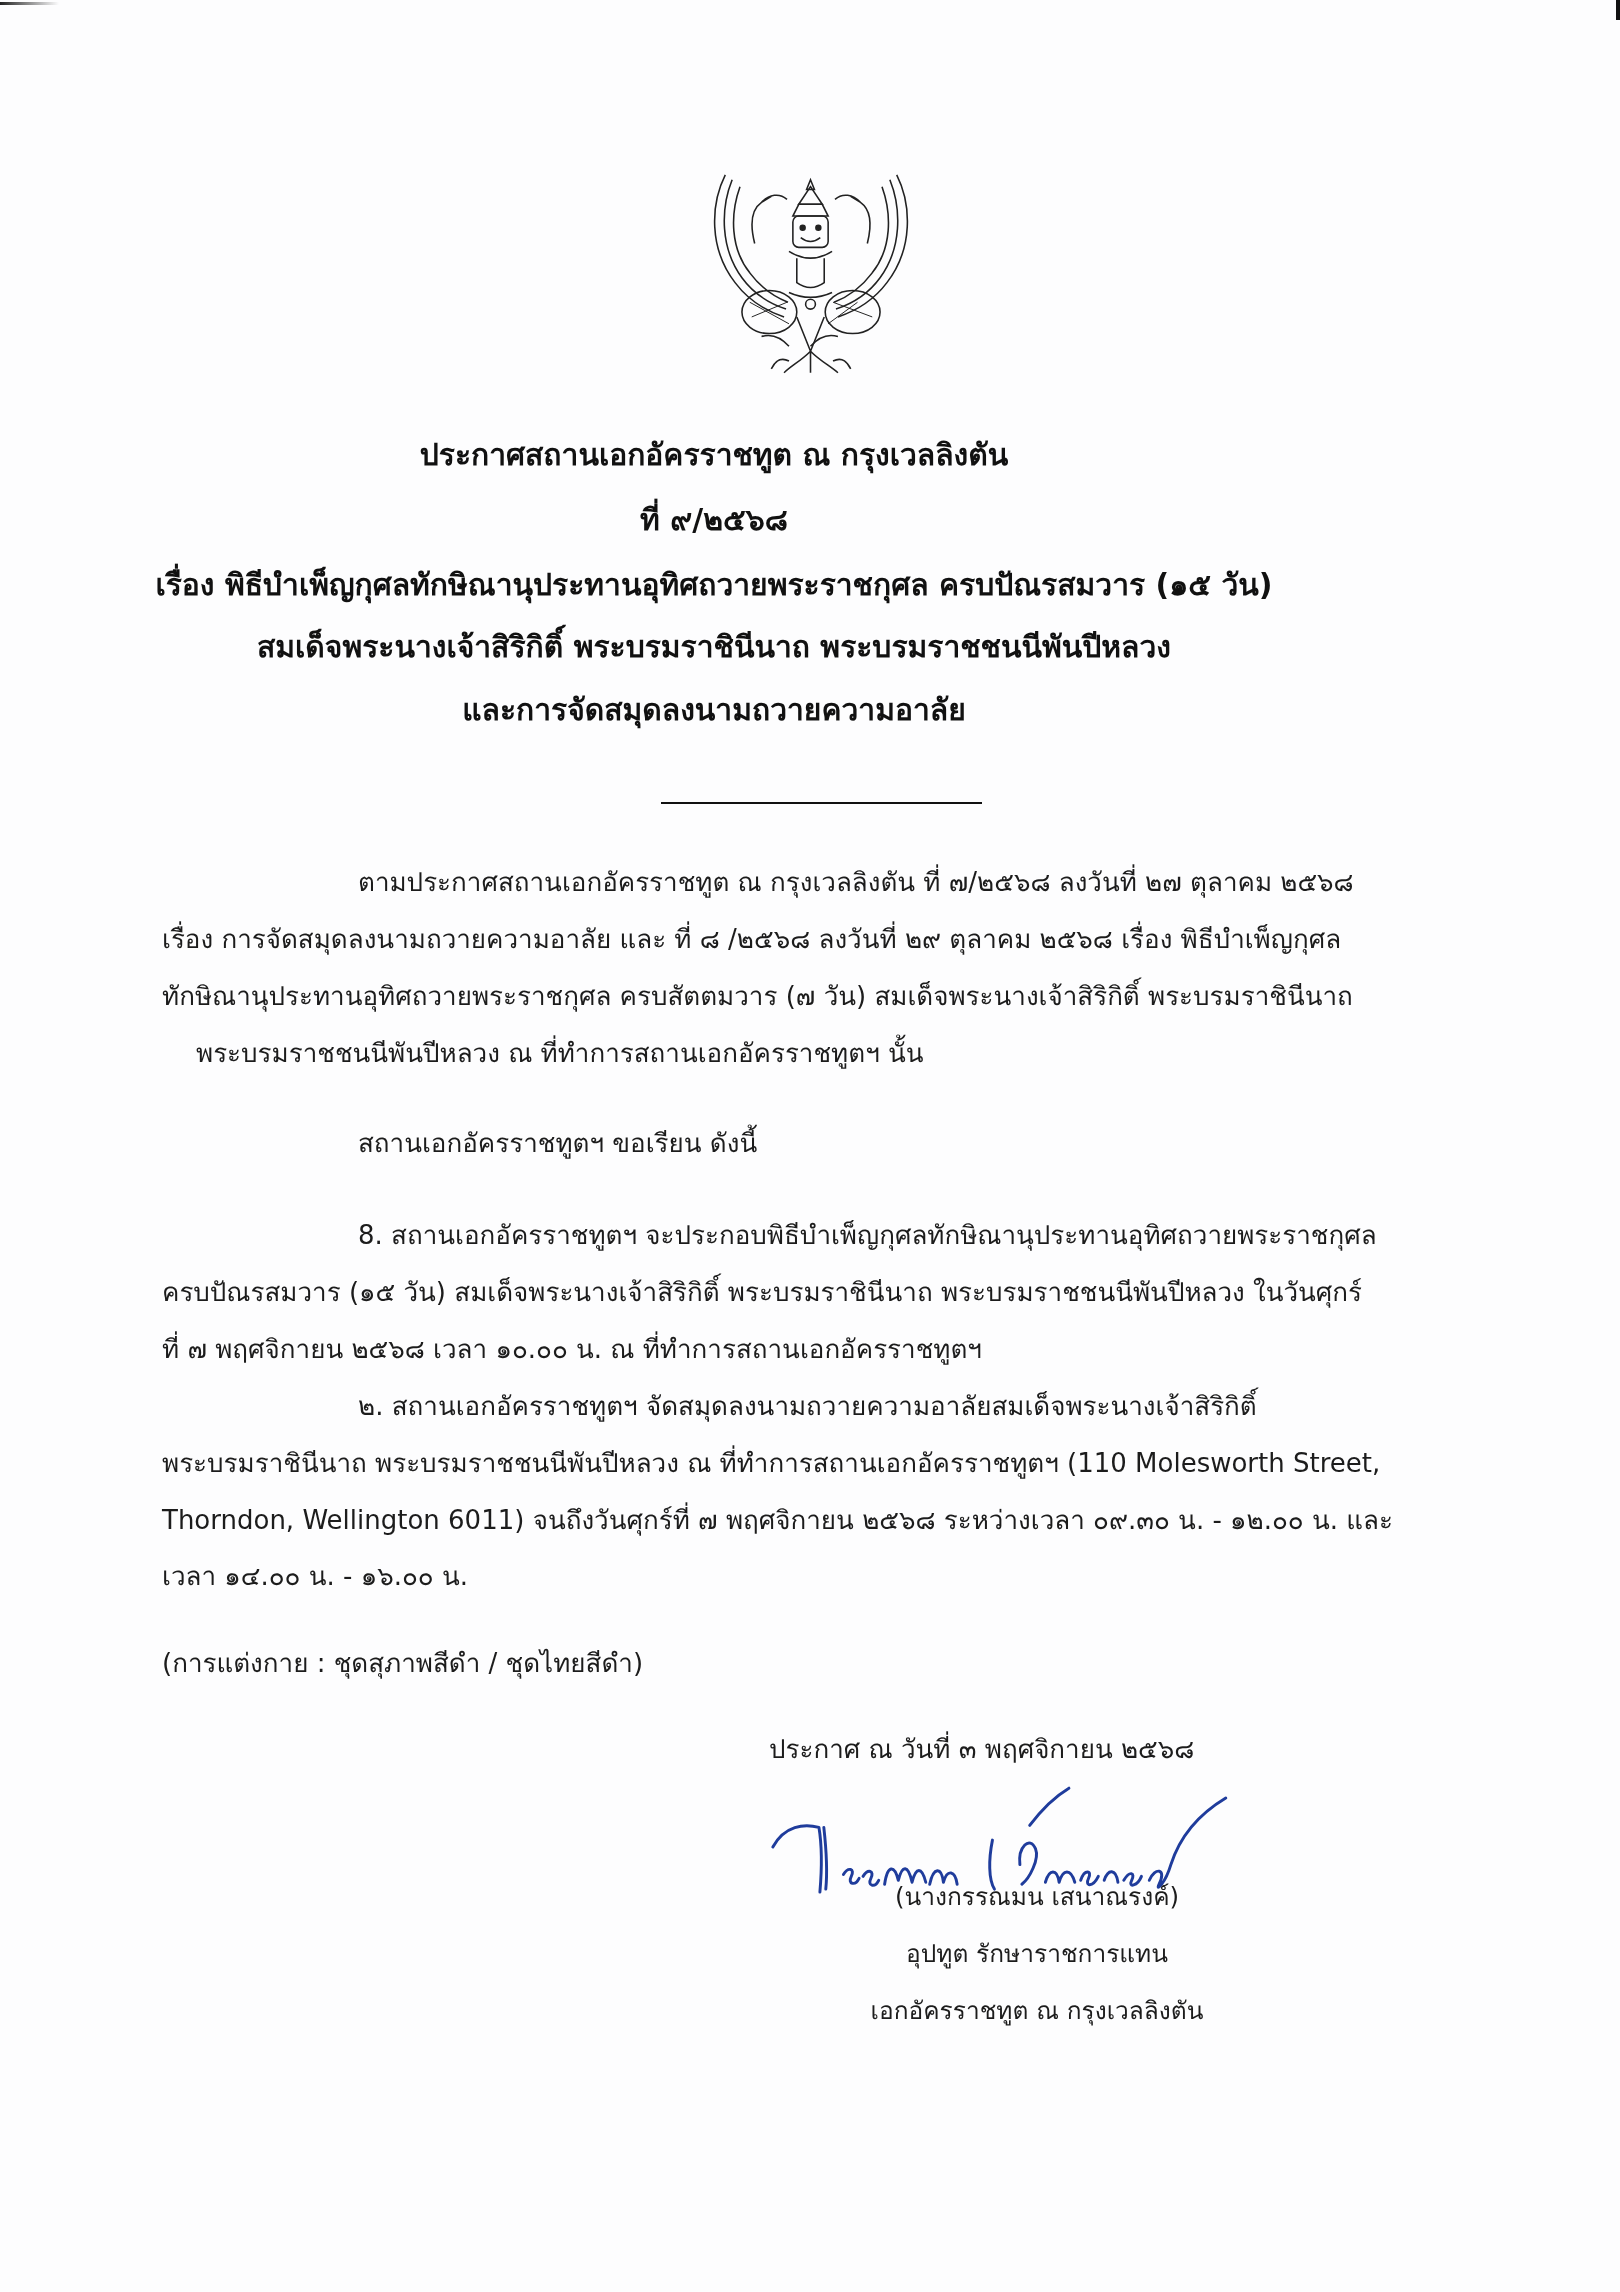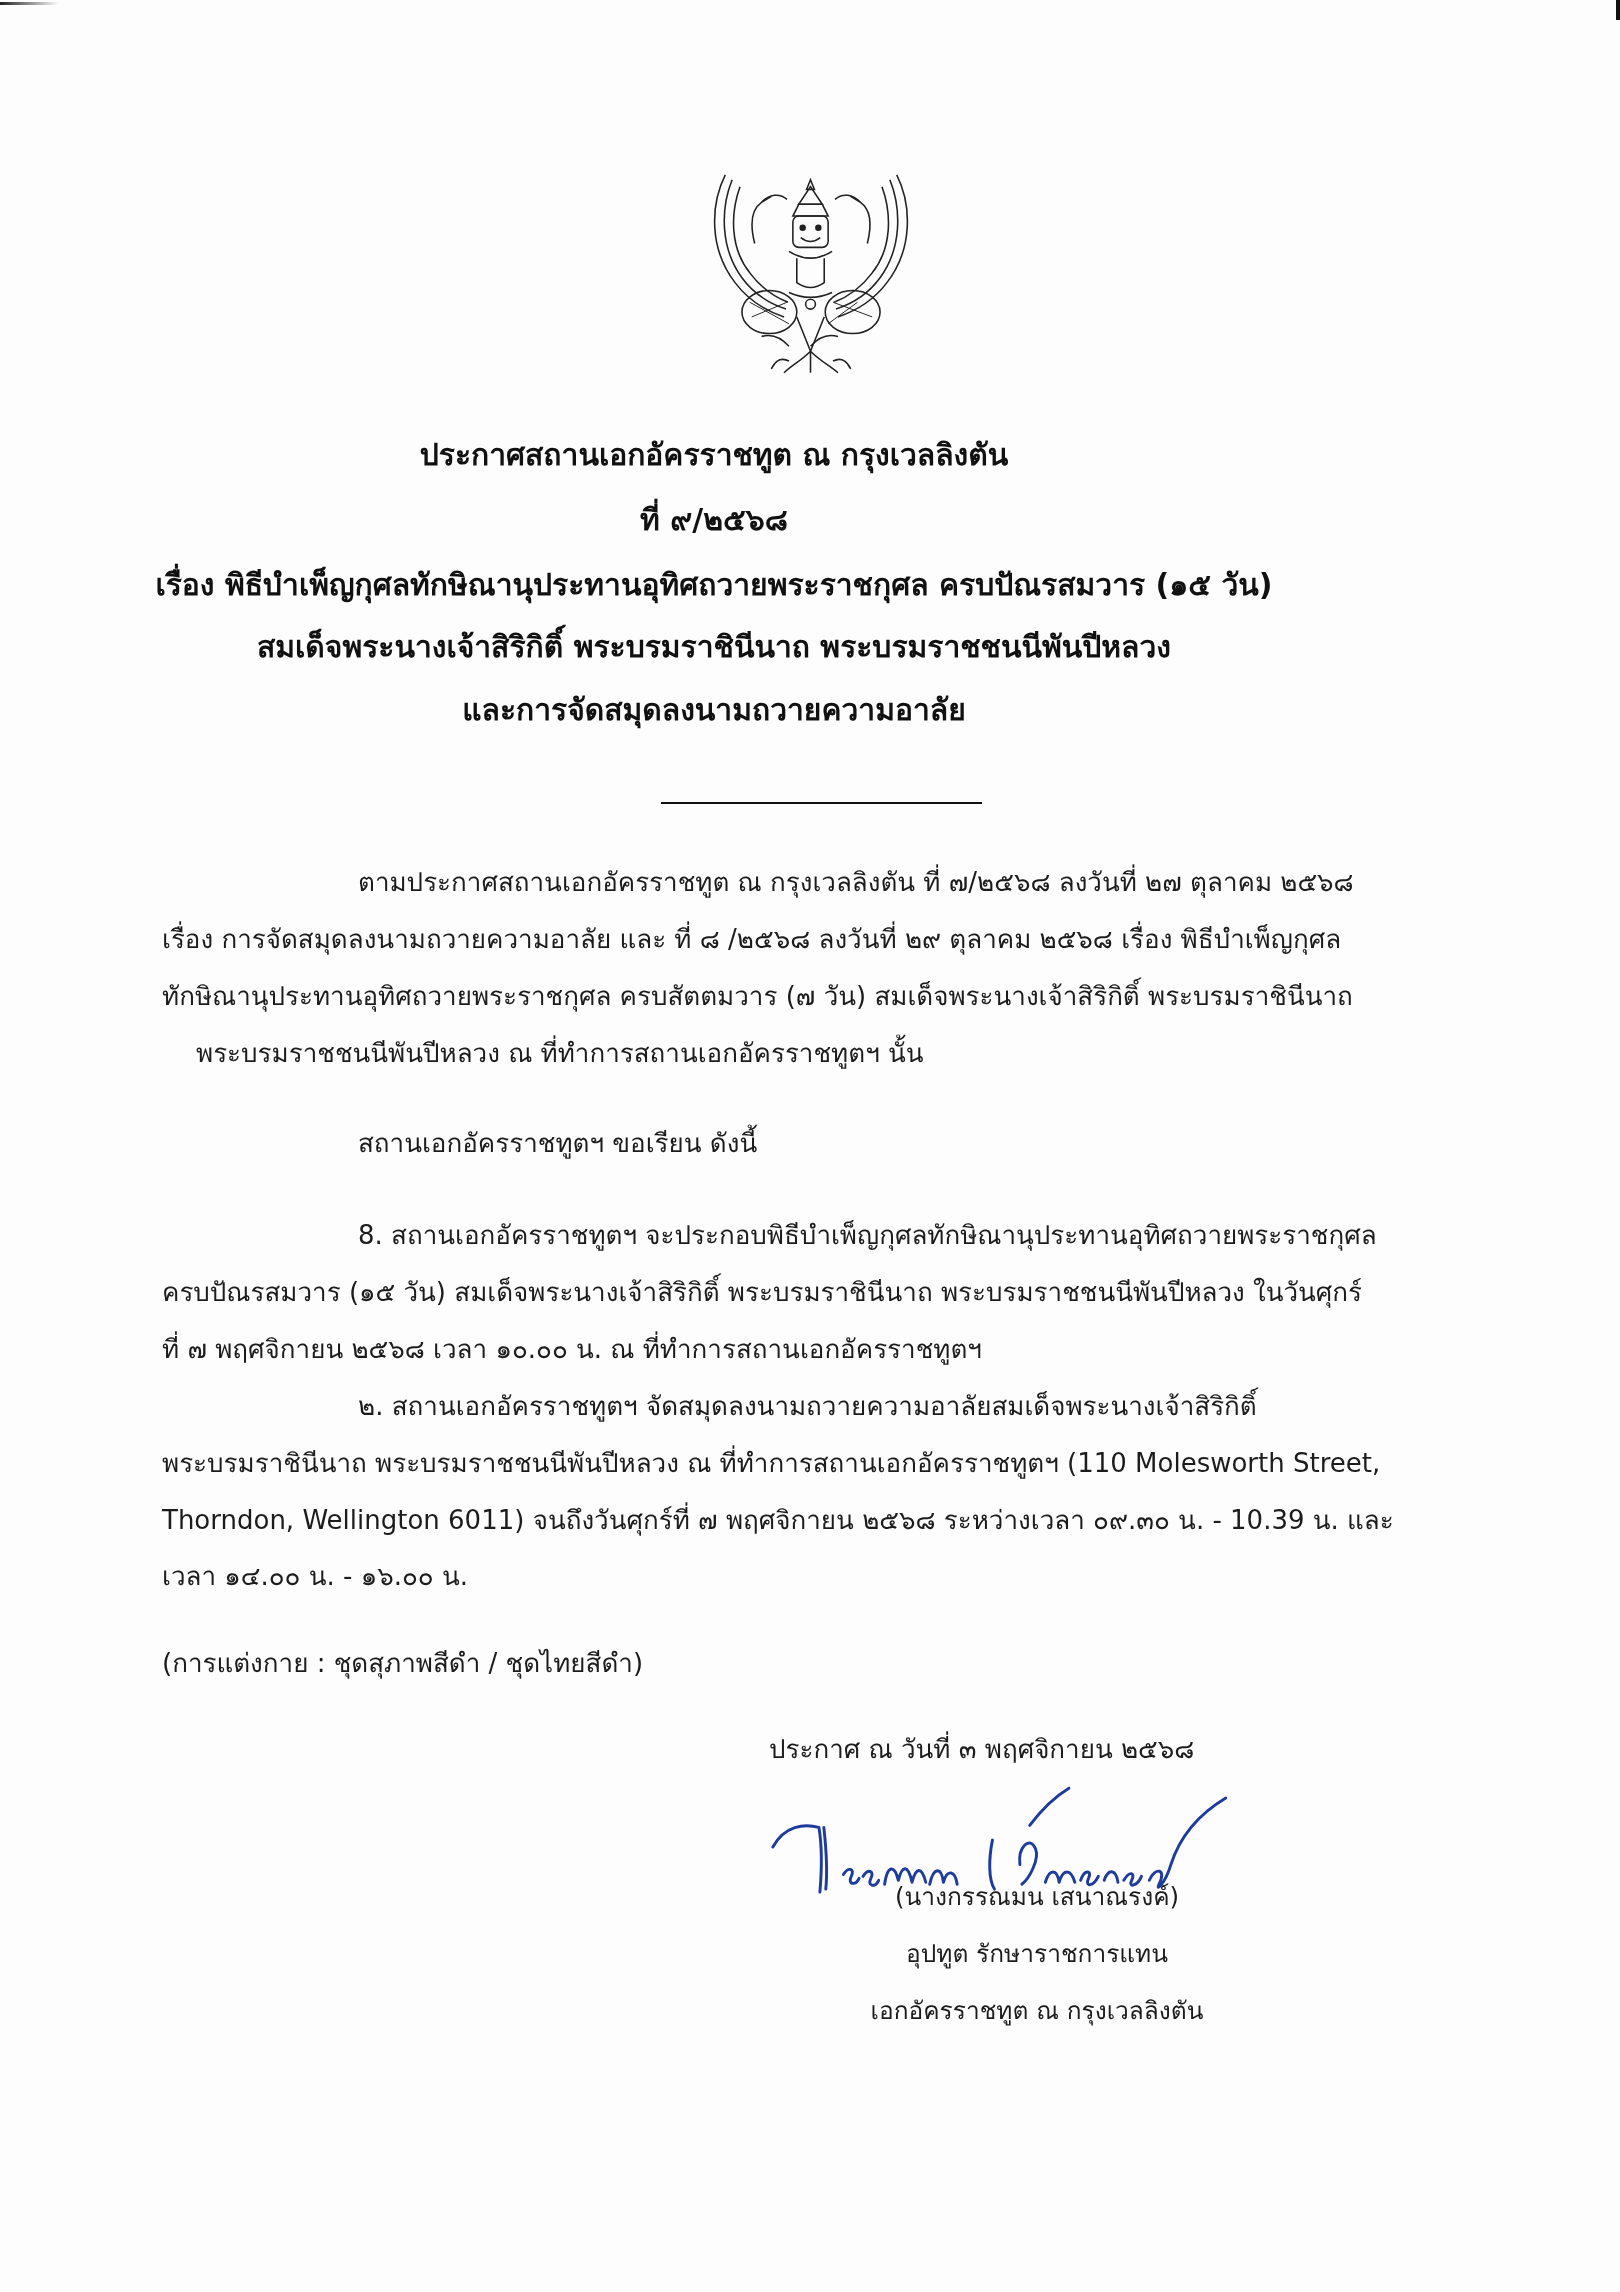--- a/index.html
+++ b/index.html
@@ -83,21 +83,21 @@
 <div class="line" style="left:162px; top:1037px;margin-left:34px;">พระบรมราชชนนีพันปีหลวง ณ ที่ทำการสถานเอกอัครราชทูตฯ นั้น</div>
 
 <div class="line" style="left:358px; top:1127px;">สถานเอกอัครราชทูตฯ ขอเรียน ดังนี้</div>
 
 <div class="line" style="left:358px; top:1219px;">8. สถานเอกอัครราชทูตฯ จะประกอบพิธีบำเพ็ญกุศลทักษิณานุประทานอุทิศถวายพระราชกุศล</div>
 <div class="line" style="left:162px; top:1276px;">ครบปัณรสมวาร (๑๕ วัน) สมเด็จพระนางเจ้าสิริกิติ์ พระบรมราชินีนาถ พระบรมราชชนนีพันปีหลวง ในวันศุกร์</div>
 <div class="line" style="left:162px; top:1333px;">ที่ ๗ พฤศจิกายน ๒๕๖๘ เวลา ๑๐.๐๐ น. ณ ที่ทำการสถานเอกอัครราชทูตฯ</div>
 
 <div class="line" style="left:358px; top:1390px;">๒. สถานเอกอัครราชทูตฯ จัดสมุดลงนามถวายความอาลัยสมเด็จพระนางเจ้าสิริกิติ์</div>
 <div class="line" style="left:162px; top:1447px;">พระบรมราชินีนาถ พระบรมราชชนนีพันปีหลวง ณ ที่ทำการสถานเอกอัครราชทูตฯ (110 Molesworth Street,</div>
-<div class="line" style="left:162px; top:1504px;">Thorndon, Wellington 6011) จนถึงวันศุกร์ที่ ๗ พฤศจิกายน ๒๕๖๘ ระหว่างเวลา ๐๙.๓๐ น. - 10.39 น. และ</div>
+<div class="line" style="left:162px; top:1504px;">Thorndon, Wellington 6011) จนถึงวันศุกร์ที่ ๗ พฤศจิกายน ๒๕๖๘ ระหว่างเวลา ๐๙.๓๐ น. - ๑๒.๐๐ น. และ</div>
 <div class="line" style="left:162px; top:1560px;">เวลา ๑๔.๐๐ น. - ๑๖.๐๐ น.</div>
 
 <div class="line" style="left:162px; top:1647px;">(การแต่งกาย : ชุดสุภาพสีดำ / ชุดไทยสีดำ)</div>
 
 <div class="line" style="left:769px; top:1733px;">ประกาศ ณ วันที่ ๓ พฤศจิกายน ๒๕๖๘</div>
 
 <svg class="signature" viewBox="0 0 560 120" fill="none" stroke="#1f3c9c" stroke-width="3" stroke-linecap="round" stroke-linejoin="round">
   <path d="M8 62 C20 40, 40 38, 55 42 C58 60, 58 85, 56 108"></path>
   <path d="M60 42 C62 60, 64 85, 62 105"></path>
   <path d="M80 90 C85 82, 92 84, 88 92 C84 100, 92 102, 96 94"></path>

